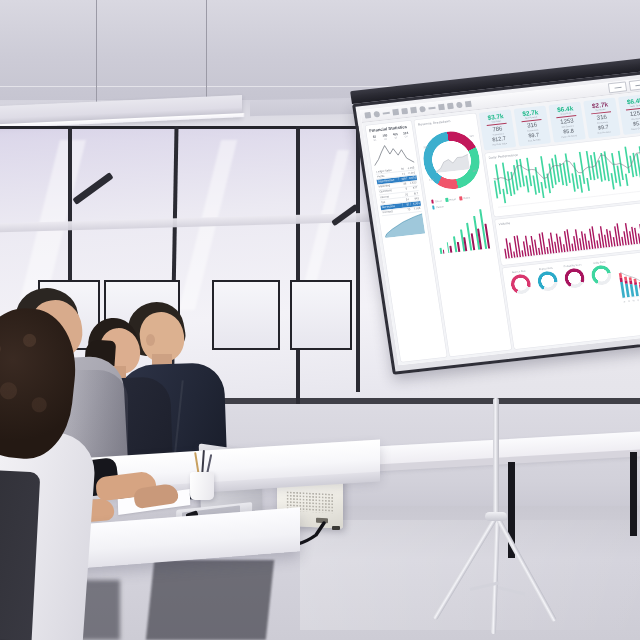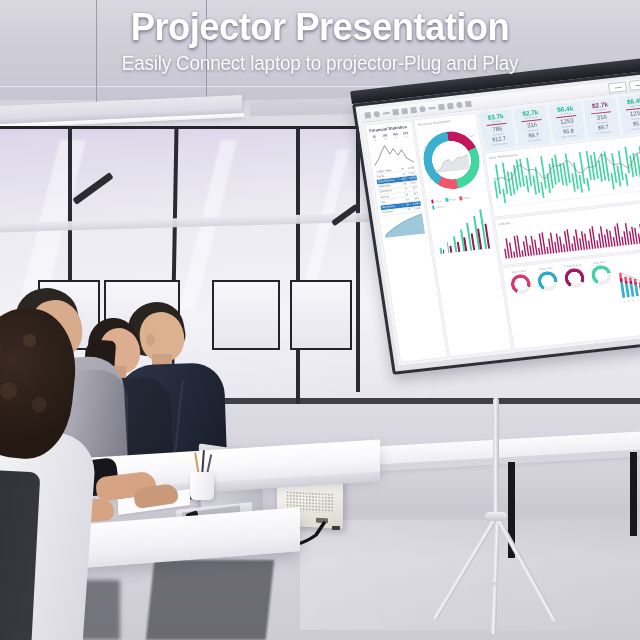--- a/index.html
+++ b/index.html
@@ -821,18 +821,14 @@
   <div class="fg-table2"></div>
   <div class="hand h4"></div>
 
   <div class="person">
     <div class="p4-body" style="position:absolute"></div>
     <div class="p4-dark" style="position:absolute"></div>
     <div class="p4-hair" style="position:absolute"></div>
     <div class="p4-curls" style="position:absolute"></div>
   </div>
 
-  <div class="title-block">
-    <div class="title">Projector Presentation</div>
-    <div class="subtitle">Easily Connect laptop to projector-Plug and Play</div>
-  </div>
 
 </div>
 
 </body></html>

